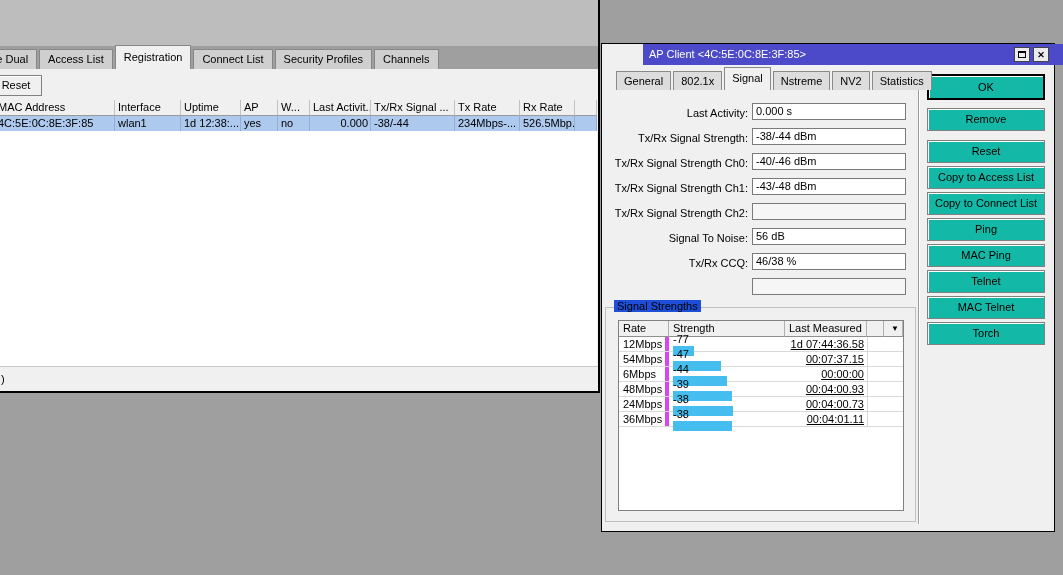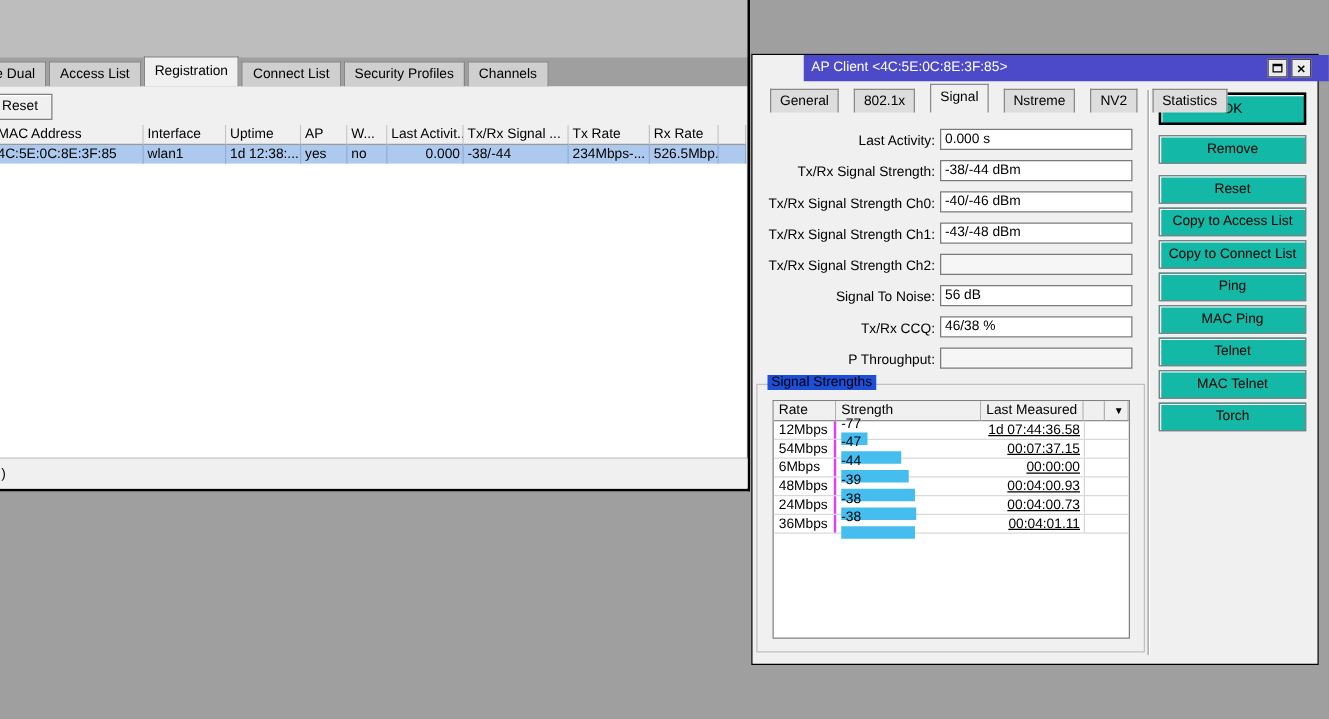--- a/index.html
+++ b/index.html
@@ -45,40 +45,40 @@
   
   #dialog { position:absolute; left:601px; top:43px; width:454px; height:489px; background:#f0f0f0; border:1px solid #000; }
   .titlebar { position:absolute; left:0; top:0; width:452px; height:21px; color:#fff; line-height:21px; padding-left:6px; }
   .winbtn { position:absolute; top:3px; width:16px; height:15px; background:#ececec; border:1px solid #444;
             display:flex; align-items:center; justify-content:center; font-size:9px; color:#000; font-weight:bold; }
   .winbtn .maxglyph { width:8px; height:7px; border:1px solid #000; border-top-width:2px; display:block; }
   #btn-max { right:24px; } #btn-close { right:5px; }
 
   .dtabs { position:absolute; left:14px; top:25px; height:21px; display:flex; align-items:flex-end; z-index:2; }
   .dtab { height:19px; line-height:18px; padding:0 7px; background:#ddd; border:1px solid #8a8a8a; border-bottom:none;
-          margin-right:12px; white-space:nowrap; }
+          margin-right:2px; white-space:nowrap; }
   .dtab.active { height:23px; line-height:21px; background:#f0f0f0; position:relative; z-index:3; }
 
   .frow-label { position:absolute; left:0; width:146px; text-align:right; line-height:17px; }
   .fbox { position:absolute; left:150px; width:154px; height:17px; background:#fff; border:1px solid #7a7a7a;
           padding-left:3px; line-height:15px; overflow:hidden; white-space:nowrap; }
   .fbox.empty { background:#f6f6f6; }
 
   .groupbox { position:absolute; left:3px; top:263px; width:311px; height:215px; border:1px solid #c0c0c0; }
   .grouplabel { position:absolute; left:8px; top:-8px; background:#1d4ed8; padding:0 3px; }
 
   .sigtable { position:absolute; left:16px; top:276px; width:286px; height:191px; background:#fff; border:1px solid #808080; }
   .sighead { display:flex; height:16px; }
   .sighead > div { background:#f0f0f0; border-right:1px solid #b0b0b0; border-bottom:1px solid #8f8f8f;
                    padding-left:4px; line-height:15px; white-space:nowrap; overflow:hidden; }
   .sh-rate{width:50px} .sh-strength{width:116px} .sh-last{width:82px} .sh-pad{width:17px}
   .sh-drop { width:19px; padding:0; text-align:center; font-size:8px; line-height:15px; }
   .sigrow { display:flex; height:15px; border-bottom:1px solid #d9d9d9; align-items:center; }
   .sigrow > div { line-height:14px; white-space:nowrap; }
-  .sg-rate { width:50px; padding-left:4px; border-right:2px solid #d946ef; align-self:stretch; }
+  .sg-rate { width:50px; padding-left:4px; border-right:4px solid #d946ef; align-self:stretch; }
   .sg-strength { width:116px; display:flex; align-items:flex-start;flex-direction:column; }
   .sg-num { width:22px; padding-left:4px; }
   .sg-bar { height:10px; margin-left:4px; }
   .sg-last { width:82px; text-align:right; padding-right:3px;text-decoration:underline; }
   .sg-pad { width:18px; border-left:1px solid #d8d8d8; align-self:stretch; }
 
   .vsep { position:absolute; left:316px; top:28px; width:0; height:452px; border-left:1px solid #9a9a9a; border-right:1px solid #fff; }
 
   .dbtn { position:absolute; left:325px; width:118px; height:23px; background:#14b8a6; border:1px solid #808080;
           box-shadow:inset 1px 1px 0 #fff; text-align:center; line-height:21px; white-space:nowrap; }
@@ -174,21 +174,20 @@
 
   <div class="frow-label" style="top:161px">Tx/Rx Signal Strength Ch2:</div>
   <div class="fbox empty" style="top:159px"></div>
 
   <div class="frow-label" style="top:186px">Signal To Noise:</div>
   <div class="fbox" style="top:184px">56 dB</div>
 
   <div class="frow-label" style="top:211px">Tx/Rx CCQ:</div>
   <div class="fbox" style="top:209px">46/38 %</div>
 
-  <div class="frow-label" style="top:236px">P Throughput:</div>
   <div class="fbox empty" style="top:234px"></div>
 
   <div class="groupbox">
     <span class="grouplabel">Signal Strengths</span>
   </div>
 
   <div class="sigtable">
     <div class="sighead">
       <div class="sh-rate">Rate</div>
       <div class="sh-strength">Strength</div>

